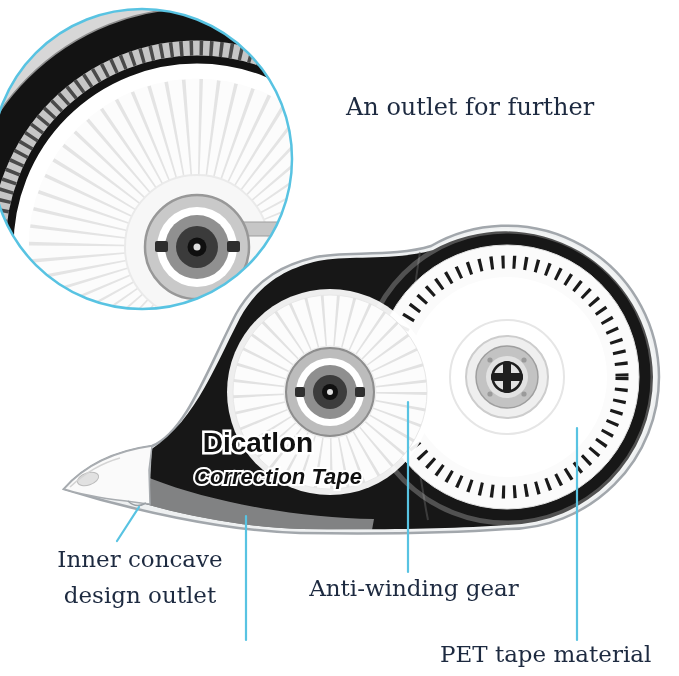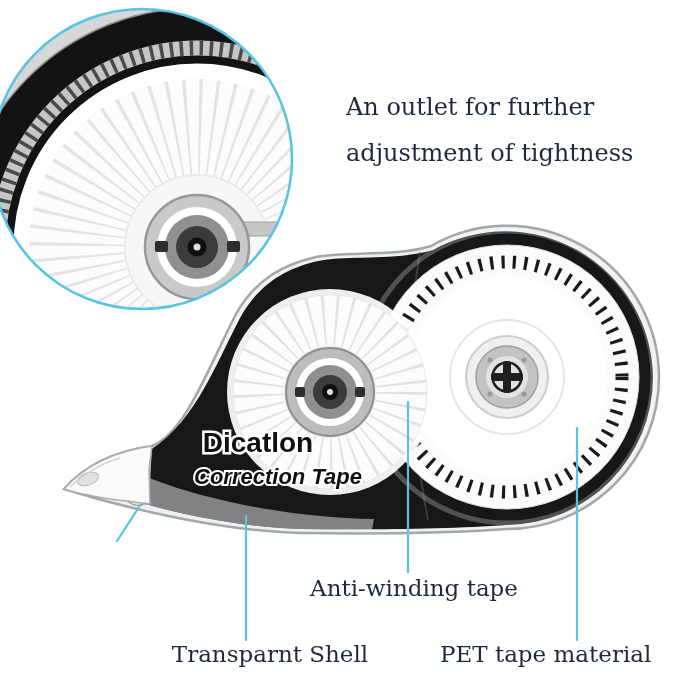--- a/index.html
+++ b/index.html
@@ -127,23 +127,25 @@
     </g>
 
     <line class="callout" x1="139" y1="507" x2="117" y2="541"></line>
     <line class="callout" x1="408" y1="402" x2="408" y2="572"></line>
     <line class="callout" x1="246" y1="516" x2="246" y2="640"></line>
     <line class="callout" x1="577" y1="428" x2="577" y2="640"></line>
   </svg>
 
   <div class="label note">
     <div class="ln">An outlet for further</div>
-    <div class="ln">adjustment of tightness</div>
   </div>
 
+  <div class="label inner-concave">
+    <div class="ln">Inner concave</div>
+    <div class="ln">design outlet</div>
+  </div>
 
-  <div class="label anti-winding">Anti-winding tape</div>
+  <div class="label anti-winding">Anti-winding gear</div>
 
-  <div class="label transparent-shell">Transparnt Shell</div>
 
   <div class="label pet-tape">PET tape material</div>
 
 </div>
 
 </body></html>

